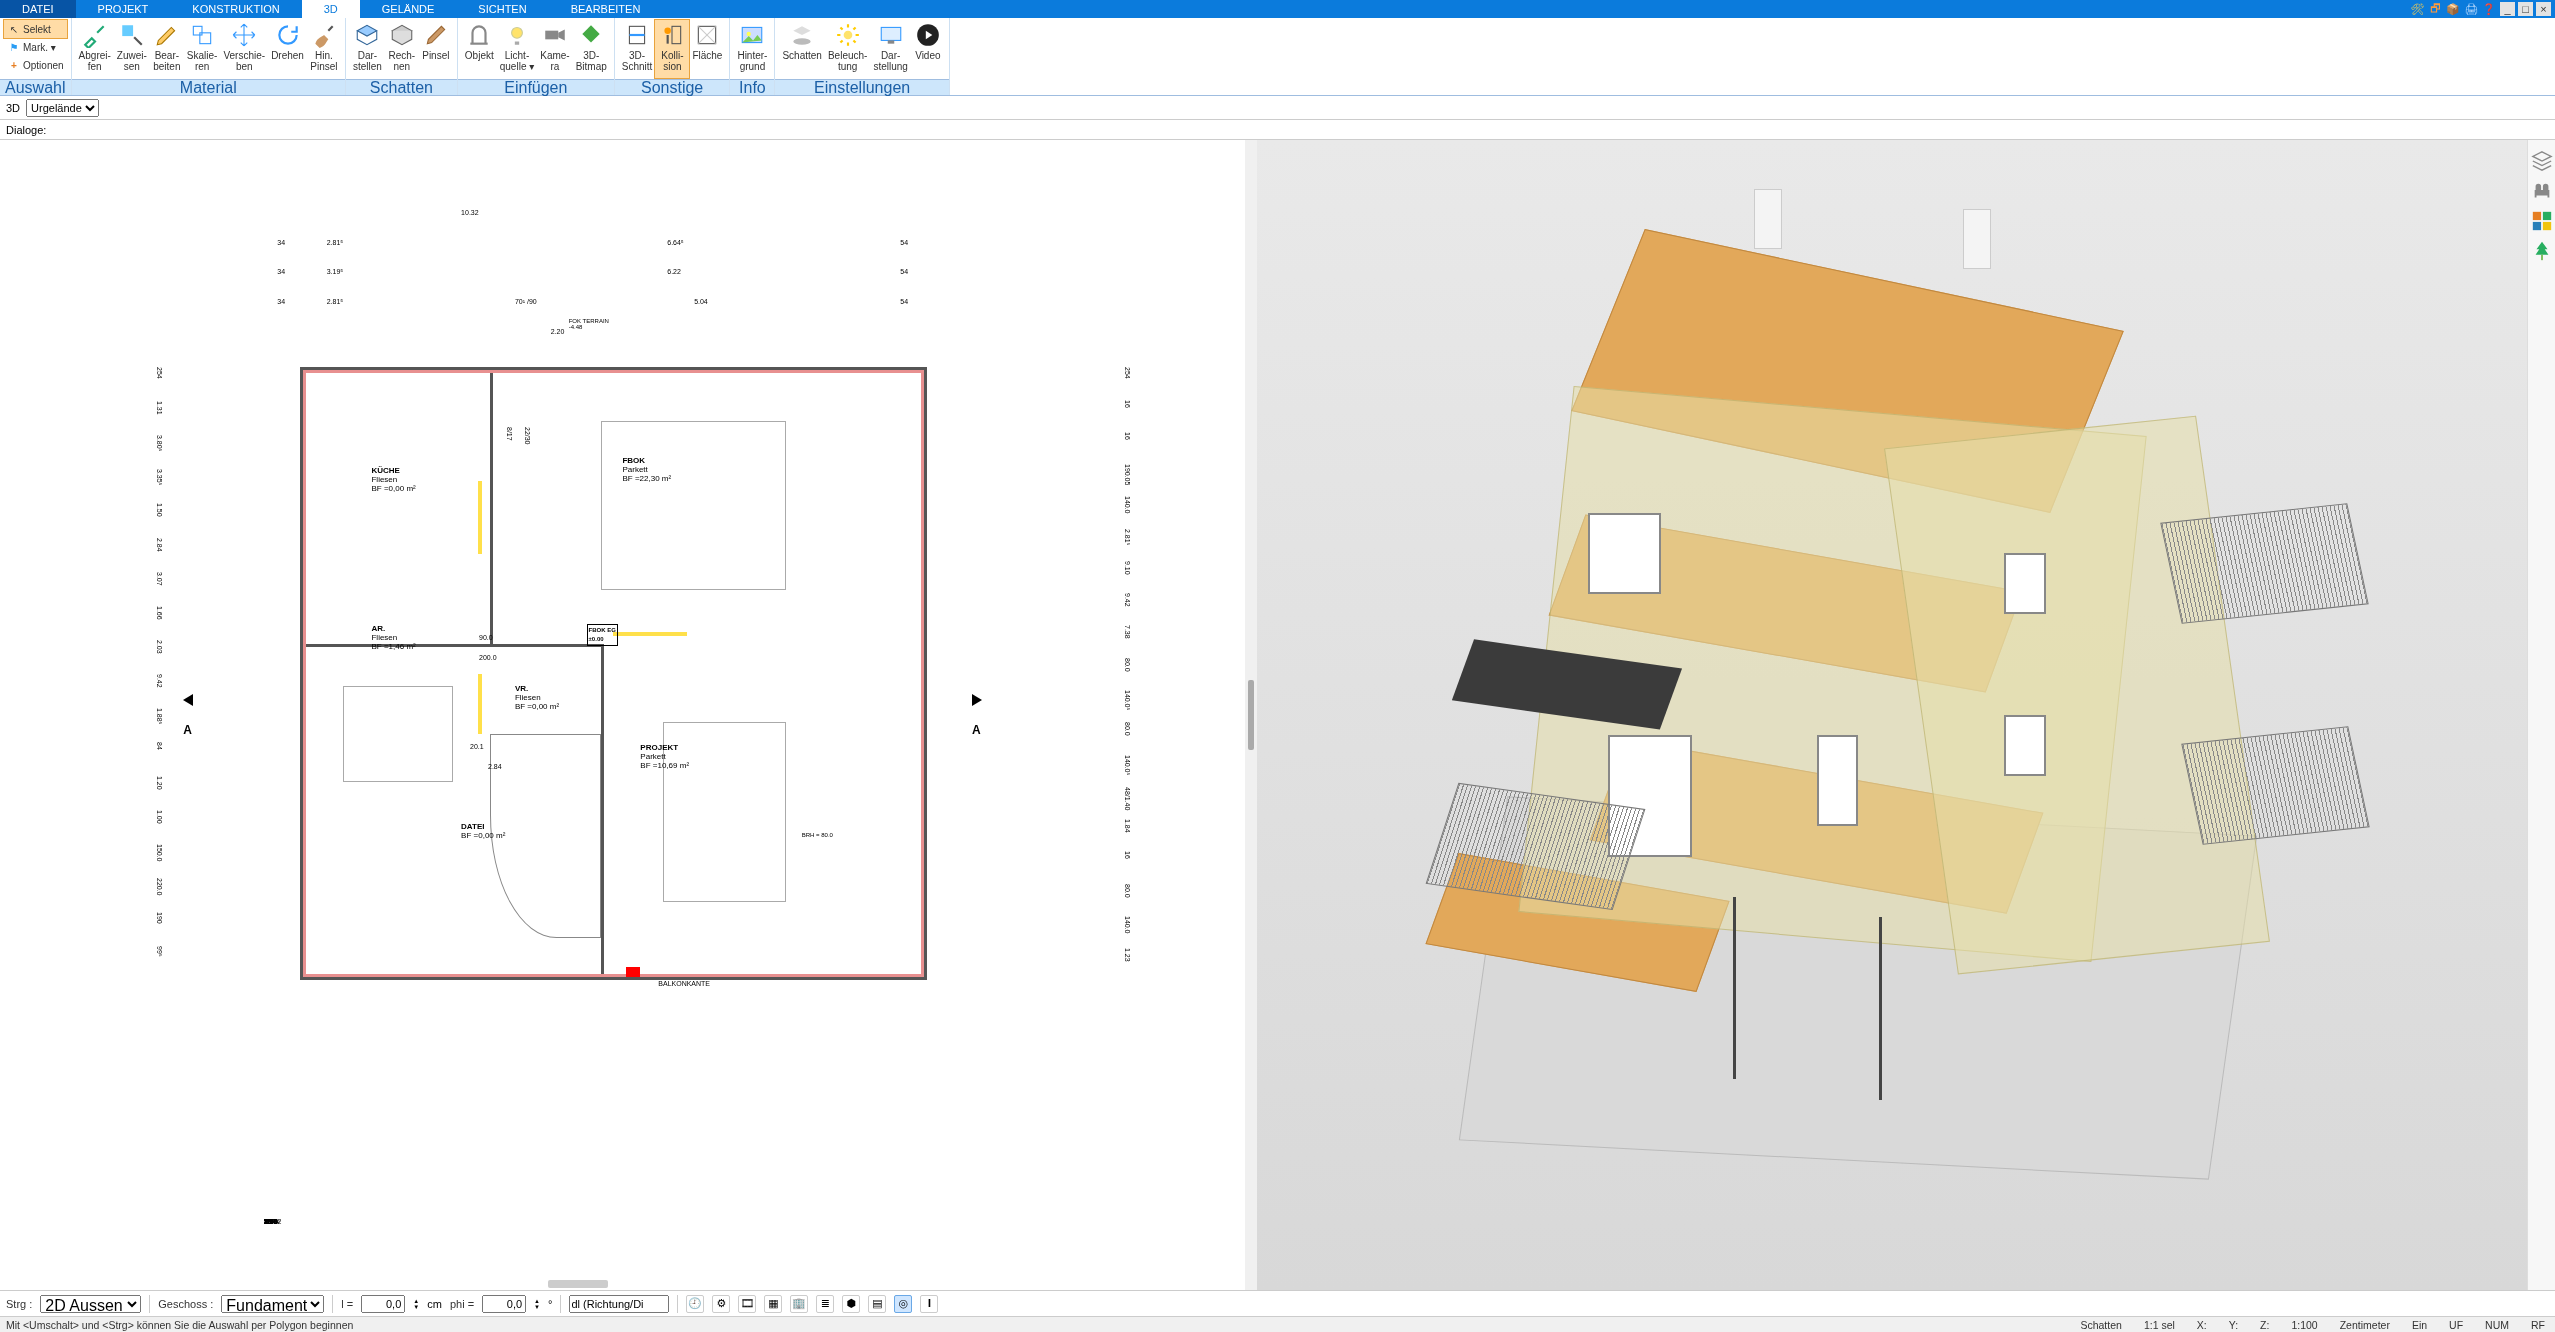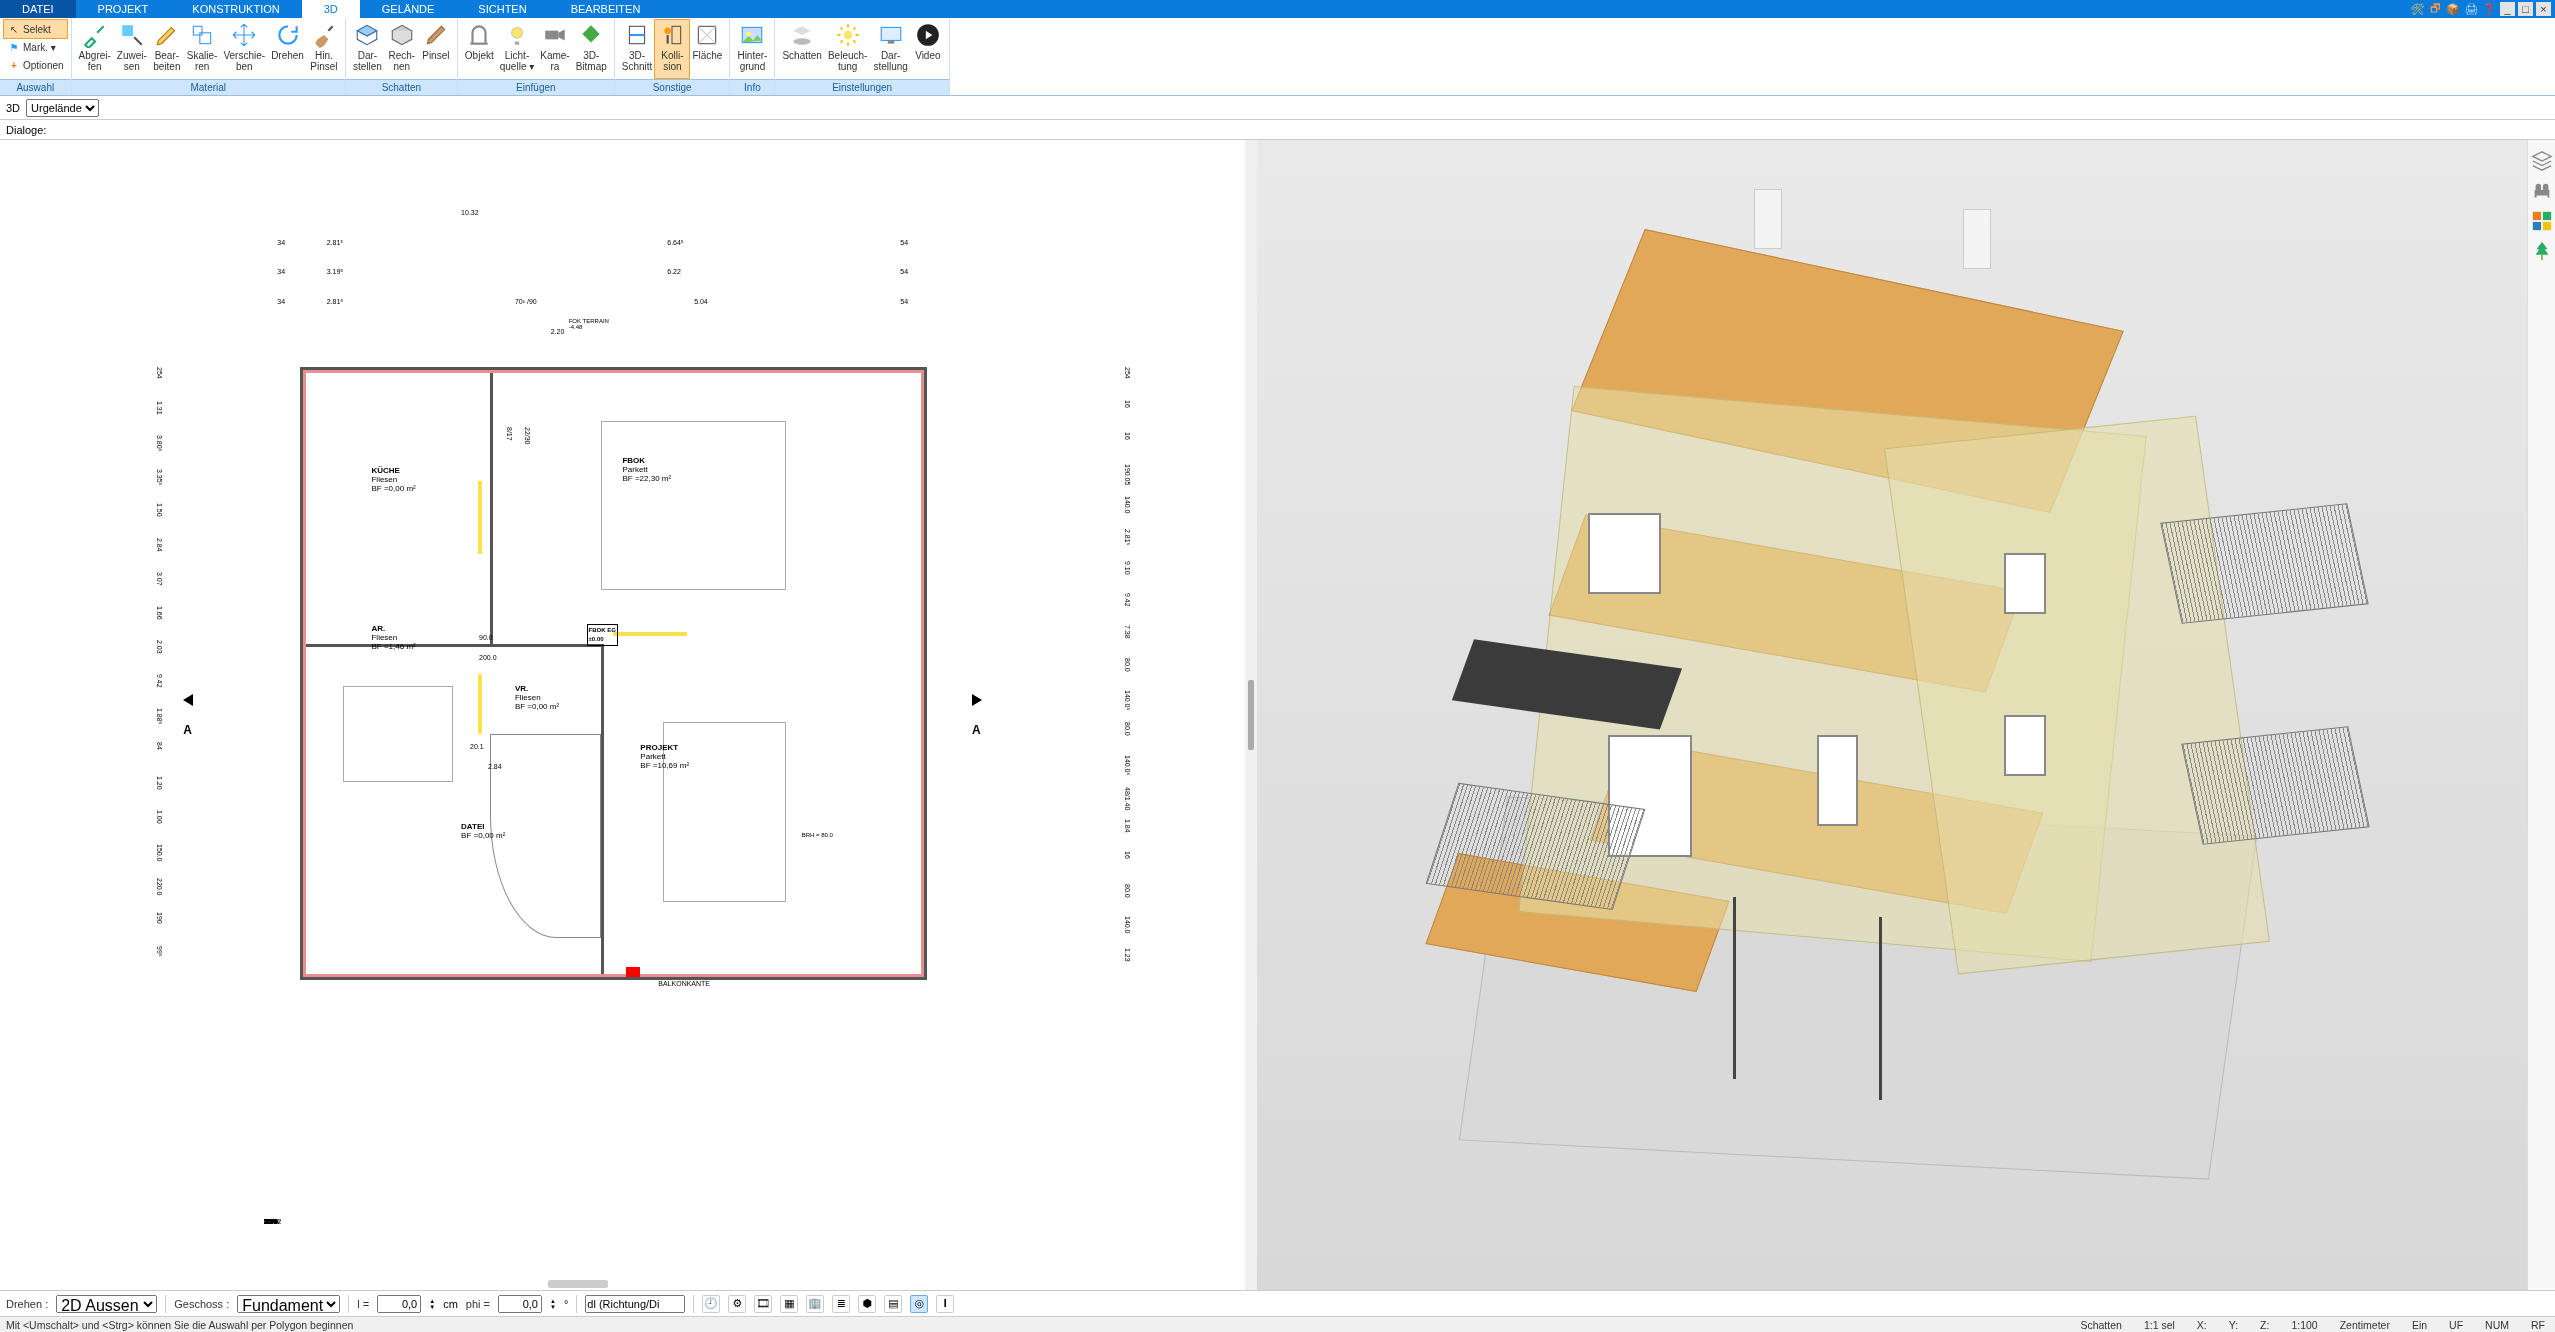--- a/index.html
+++ b/index.html
@@ -12,21 +12,21 @@
 .menu-bar .tab.active { background: #fff; color: #0b7bdc; }
 .menu-bar .spacer { flex: 1; }
 .menu-bar .sys-icons { display: flex; align-items: center; gap: 3px; padding-right: 4px; }
 .menu-bar .sys-icons span { width: 15px; height: 14px; display: inline-flex; align-items: center; justify-content: center; font-size: 11px; }
 .menu-bar .win-btn { background: #e3e3e3; color: #333; width: 16px; height: 14px; font-size: 9px; }
 
 
 .ribbon { display: flex; height: 78px; border-bottom: 1px solid #9fbde0; background: #fff; }
 .ribbon-group { display: flex; flex-direction: column; border-right: 1px solid #cde0f2; }
 .ribbon-buttons { flex: 1; display: flex; align-items: flex-start; padding: 2px 4px 0 4px; }
-.ribbon-label { height: 16px; line-height: 16px; text-align: center; font-size: 10px; background: #cde6fb; color: #1b5fa6; border-top: 1px solid #9fbde0; }
+.ribbon-label { height: 16px; line-height: 16px; text-align: center; font-size: 16px; background: #cde6fb; color: #1b5fa6; border-top: 1px solid #9fbde0; }
 
 .rbtn { display: flex; flex-direction: column; align-items: center; justify-content: flex-start; padding: 2px 3px 0; min-width: 32px; min-height: 58px; cursor: pointer; font-size: 10px; color: #333; text-align: center; line-height: 11px; }
 .rbtn .ico { width: 28px; height: 26px; margin-bottom: 2px; display: flex; align-items: center; justify-content: center; }
 .rbtn.small { min-height: 18px; flex-direction: row; min-width: 50px; justify-content: flex-start; padding: 1px 3px; }
 .rbtn.small .ico { width: 14px; height: 14px; margin-bottom: 0; margin-right: 2px; }
 .rbtn.active { background: #ffdca6; outline: 1px solid #e8a33d; }
 .stack { display: flex; flex-direction: column; }
 
 
 .ico svg { width: 100%; height: 100%; }
@@ -593,21 +593,21 @@
     <div class="rt">
         <svg viewBox="0 0 24 24">
           <path d="M12 2l6 8h-3l4 6H5l4-6H6z" fill="#27ae60"></path>
           <rect x="11" y="16" width="2" height="6" fill="#7b5"></rect>
         </svg>
       </div>
   </div>
 </div>
 
 <div class="bottom-bar">
-  <label>Drehen :</label>
+  <label>Strg :</label>
   <select><option>2D Aussen</option></select>
   <div class="sep"></div>
   <label>Geschoss :</label>
   <select><option>Fundament</option></select>
   <div class="sep"></div>
   <label>l =</label>
   <input type="text" value="0,0" style="">
   <span style="display:inline-flex;flex-direction:column;font-size:6px;line-height:6px">
       <span>▲</span>
       <span>▼</span>

